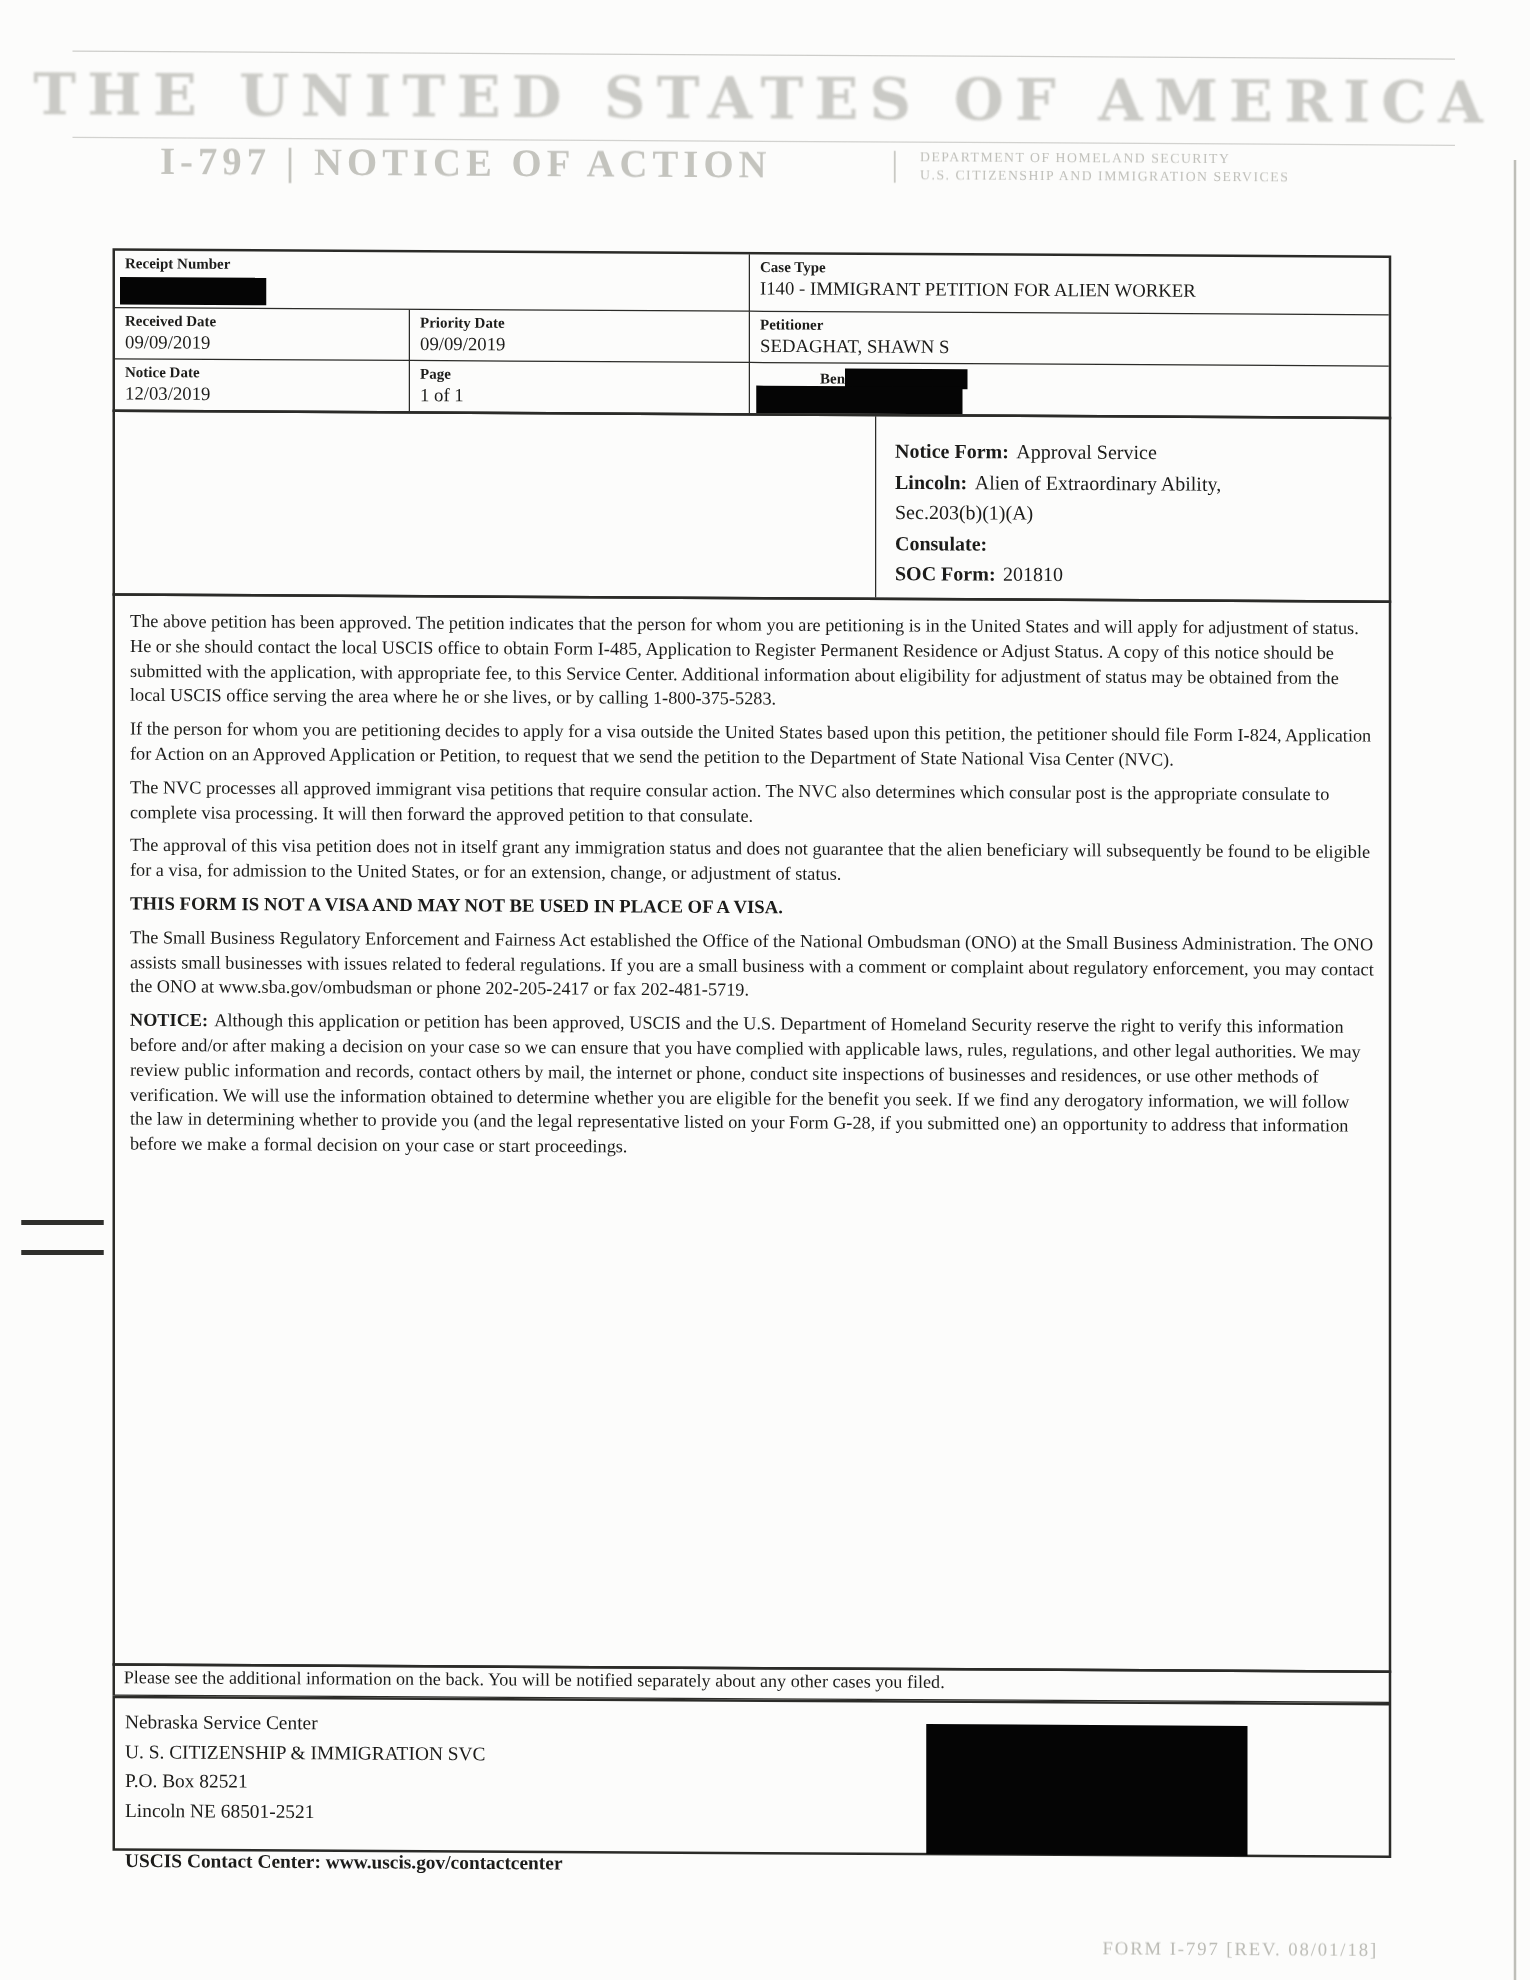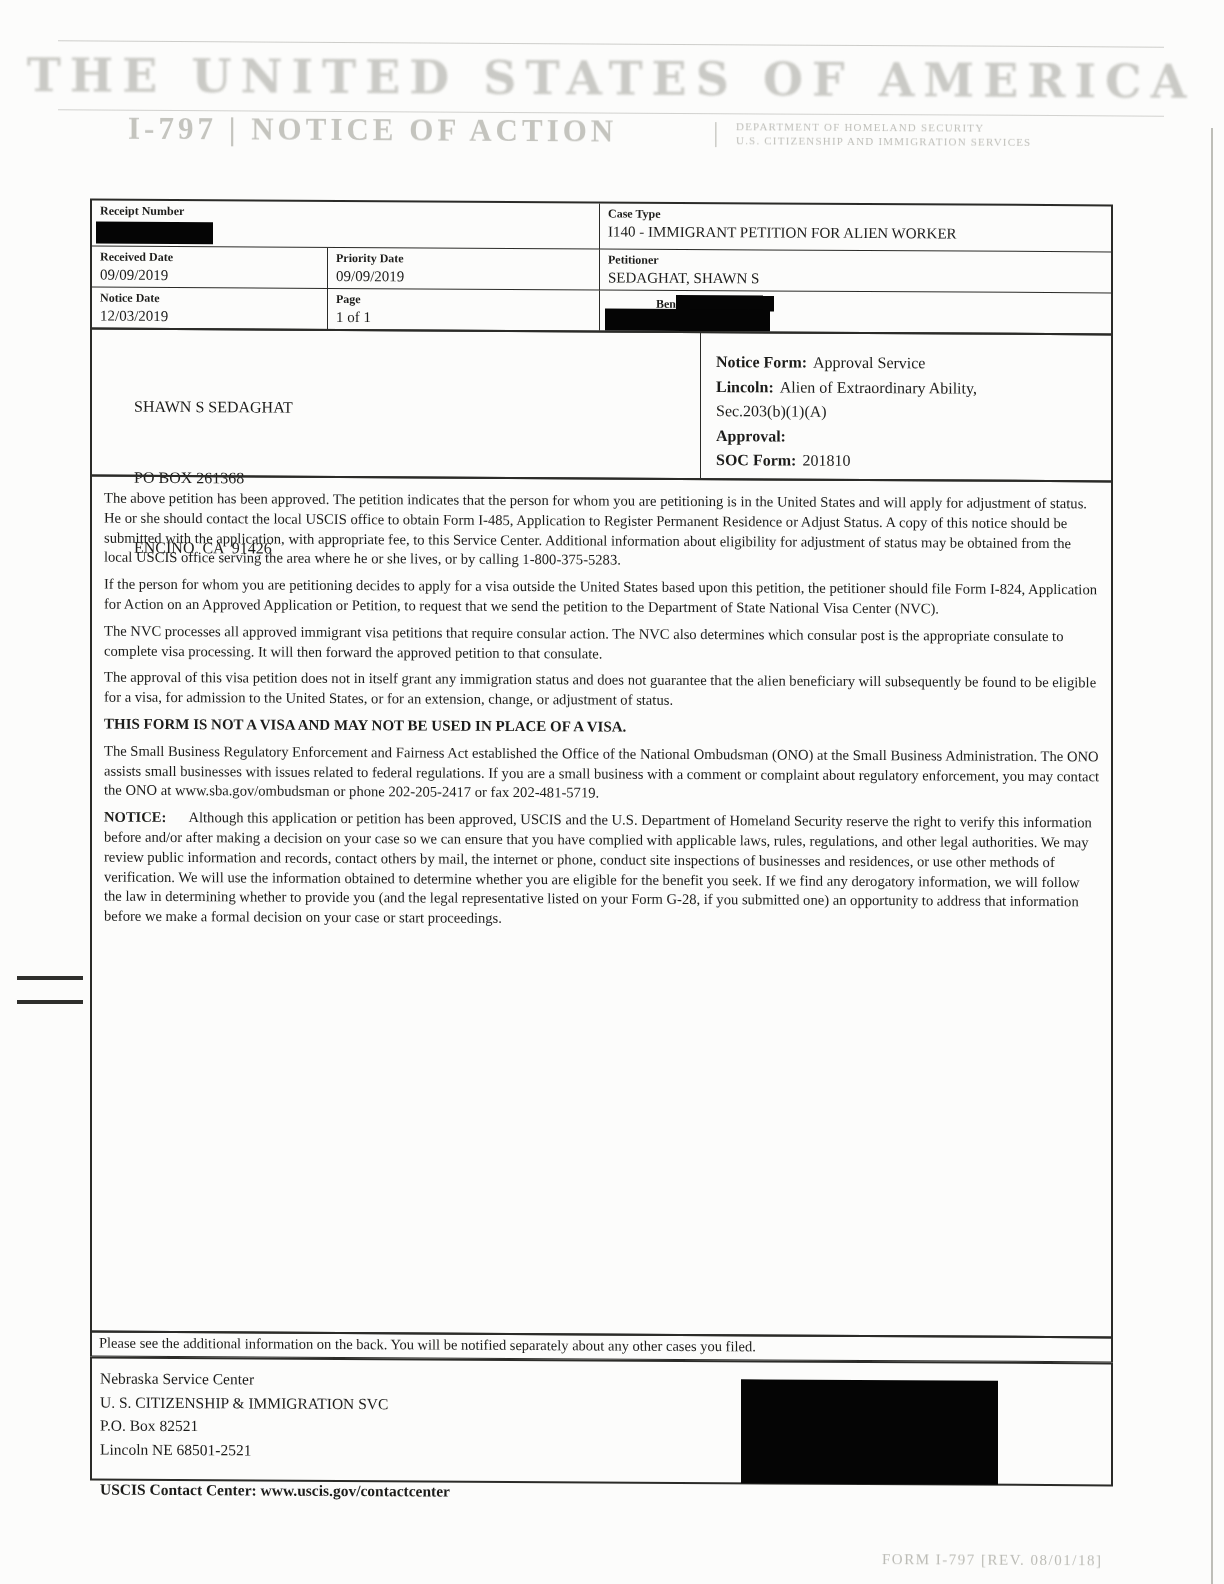--- a/index.html
+++ b/index.html
@@ -59,21 +59,21 @@
   .addr { left:90px; top:327px; width:1023px; height:149px; }
   .addr-divider { position:absolute; left:608px; top:0; bottom:0; width:0; border-left:1.5px solid #2b2b28; }
   .addr-lines { position:absolute; left:42px; top:18px; font-size:16px; line-height:23.5px; white-space:pre; }
   .notice-lines { position:absolute; left:624px; top:17px; font-size:16px; line-height:24.6px; }
   .notice-lines .lead { font-weight:bold; margin-right:6px; }
 
   
   .bodybox { left:90px; top:474px; width:1023px; height:858px; padding:12px 12px 0 12px; }
   .bodybox p { font-size:14.6px; line-height:19.8px; margin-bottom:7px; text-align:left; }
   .bodybox p.warn { font-weight:bold; font-size:15px; }
-  .bodybox .lead { font-weight:bold; margin-right:22px; }
+  .bodybox .lead { font-weight:bold; margin-right:5px; }
 
   
   .strip { left:90px; top:1330px; width:1023px; height:26px; border-width:2.5px 2px 1.5px 2px; padding:2px 0 0 7px; }
   .strip .note { font-size:14.5px; }
   .svc { left:90px; top:1356px; width:1023px; height:124px; padding:8px 0 0 8px; }
   .svc div { font-size:15.5px; line-height:23.5px; }
   .svc .contact { font-weight:bold; margin-top:17px; }
   .svc-redact { position:absolute; left:649px; top:17px; width:257px; height:104px; background:#050505; }
 
   .form-number {
@@ -140,30 +140,25 @@
       </div>
       <div class="cell" style="left:508px;top:87px;width:511px;height:40px;border-right:none;border-bottom:none;">
         <div class="lbl" style="display:inline-block;margin-left:48px;">Beneficiary</div>
         <div class="redact" style="left:76px;top:4px;width:98px;height:16px;"></div>
         <div class="redact" style="left:5px;top:18px;width:165px;height:22px;"></div>
       </div>
     </div>
 
     <div class="box addr">
       <div class="addr-divider"></div>
-      <div class="addr-lines">
-        <div>SHAWN S SEDAGHAT</div>
-        <div>PO BOX 261368</div>
-        <div>ENCINO  CA  91426</div>
-      </div>
       <div class="notice-lines">
         <div><span class="lead">Notice Form:</span><span>Approval Service</span></div>
         <div><span class="lead">Lincoln:</span><span>Alien of Extraordinary Ability,</span></div>
         <div>Sec.203(b)(1)(A)</div>
-        <div><span class="lead">Approval:</span></div>
+        <div><span class="lead">Consulate:</span></div>
         <div><span class="lead">SOC Form:</span><span>201810</span></div>
       </div>
     </div>
 
     <div class="box bodybox">
       <p>The above petition has been approved. The petition indicates that the person for whom you are petitioning is in the United States and will apply for adjustment of status. He or she should contact the local USCIS office to obtain Form I-485, Application to Register Permanent Residence or Adjust Status. A copy of this notice should be submitted with the application, with appropriate fee, to this Service Center. Additional information about eligibility for adjustment of status may be obtained from the local USCIS office serving the area where he or she lives, or by calling 1-800-375-5283.</p>
       <p>If the person for whom you are petitioning decides to apply for a visa outside the United States based upon this petition, the petitioner should file Form I-824, Application for Action on an Approved Application or Petition, to request that we send the petition to the Department of State National Visa Center (NVC).</p>
       <p>The NVC processes all approved immigrant visa petitions that require consular action. The NVC also determines which consular post is the appropriate consulate to complete visa processing. It will then forward the approved petition to that consulate.</p>
       <p>The approval of this visa petition does not in itself grant any immigration status and does not guarantee that the alien beneficiary will subsequently be found to be eligible for a visa, for admission to the United States, or for an extension, change, or adjustment of status.</p>
       <p class="warn">THIS FORM IS NOT A VISA AND MAY NOT BE USED IN PLACE OF A VISA.</p>

